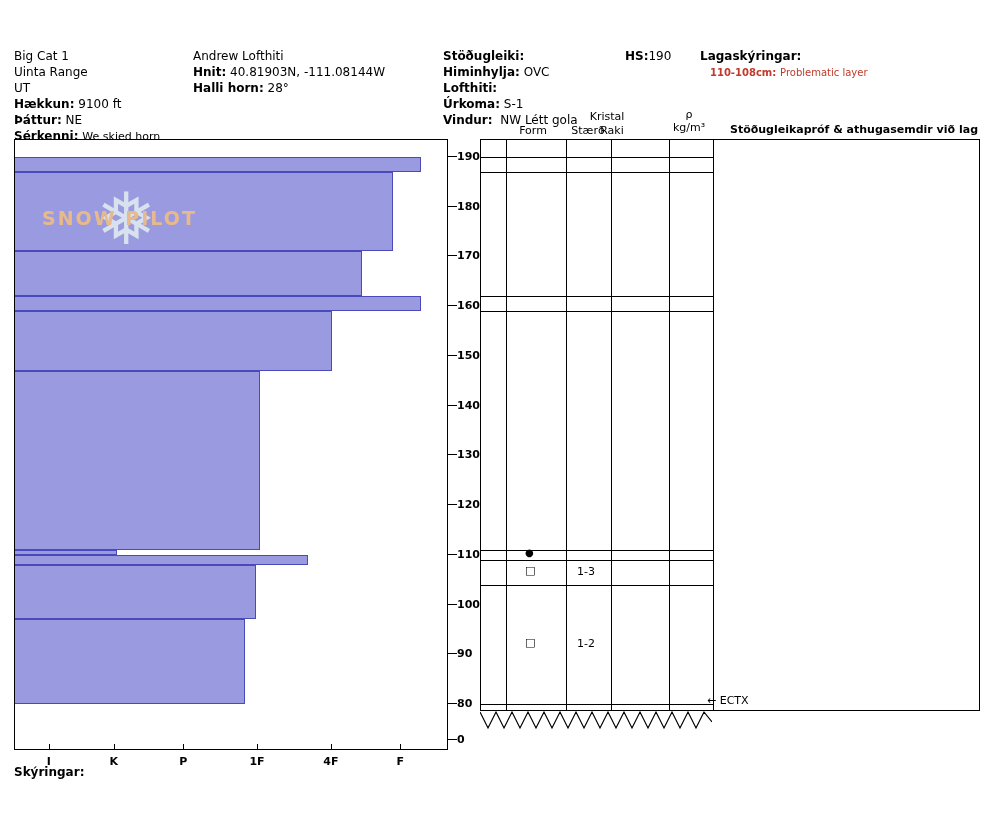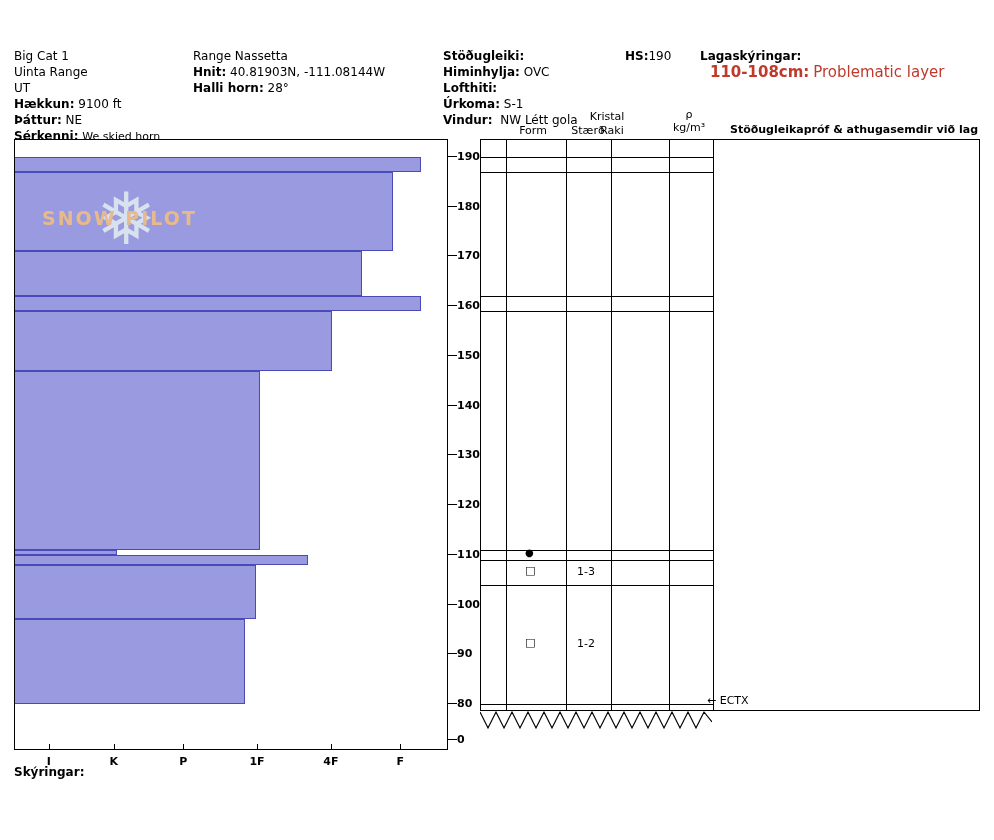--- a/index.html
+++ b/index.html
@@ -24,21 +24,21 @@
   
   .header {
     position: absolute;
     left: 0; top: 0;
     width: 994px;
     height: 118px;
   }
   .hcol { position: absolute; margin-top: 44px; }
   .hrow { white-space: nowrap; line-height: 16px; height: 16px; }
   .lbl-b { font-weight: bold; }
-  .small-red { font-size: 15px; text-align: center; }
+  .small-red { font-size: 10px; text-align: center; }
   .hcol1 { left: 14px; top: 4px; width: 180px; }
   .hcol2 { left: 193px; top: 4px; width: 250px; }
   .hcol3 { left: 443px; top: 4px; width: 210px; }
   .hcol4 { left: 625px; top: 4px; width: 70px; }
   .hcol5 { left: 700px; top: 4px; width: 290px; }
 
   
   .plot-area {
     position: absolute;
     left: 14px;
@@ -235,21 +235,21 @@
     <div class="hcol hcol1">
       <div class="hrow"><span>Big Cat 1</span></div>
       <div class="hrow"><span>Uinta Range</span></div>
       <div class="hrow"><span>UT</span></div>
       <div class="hrow"><span class="lbl-b">Hækkun:</span> <span>9100 ft</span></div>
       <div class="hrow"><span class="lbl-b">Þáttur:</span> <span>NE</span></div>
       <div class="hrow"><span class="lbl-b">Sérkenni:</span> <span style="font-size:11px">We skied horn</span></div>
     </div>
 
     <div class="hcol hcol2">
-      <div class="hrow"><span>Range Nassetta</span></div>
+      <div class="hrow"><span>Andrew Lofthiti</span></div>
       <div class="hrow"><span class="lbl-b">Hnit:</span> <span>40.81903N, -111.08144W</span></div>
       <div class="hrow"><span class="lbl-b">Halli horn:</span> <span>28°</span></div>
     </div>
 
     <div class="hcol hcol3">
       <div class="hrow"><span class="lbl-b">Stöðugleiki:</span> <span></span></div>
       <div class="hrow"><span class="lbl-b">Himinhylja:</span> <span>OVC</span></div>
       <div class="hrow"><span class="lbl-b">Lofthiti:</span> <span></span></div>
       <div class="hrow"><span class="lbl-b">Úrkoma:</span> <span>S-1</span></div>
       <div class="hrow"><span class="lbl-b">Vindur:</span>&nbsp; <span>NW Létt gola</span></div>

